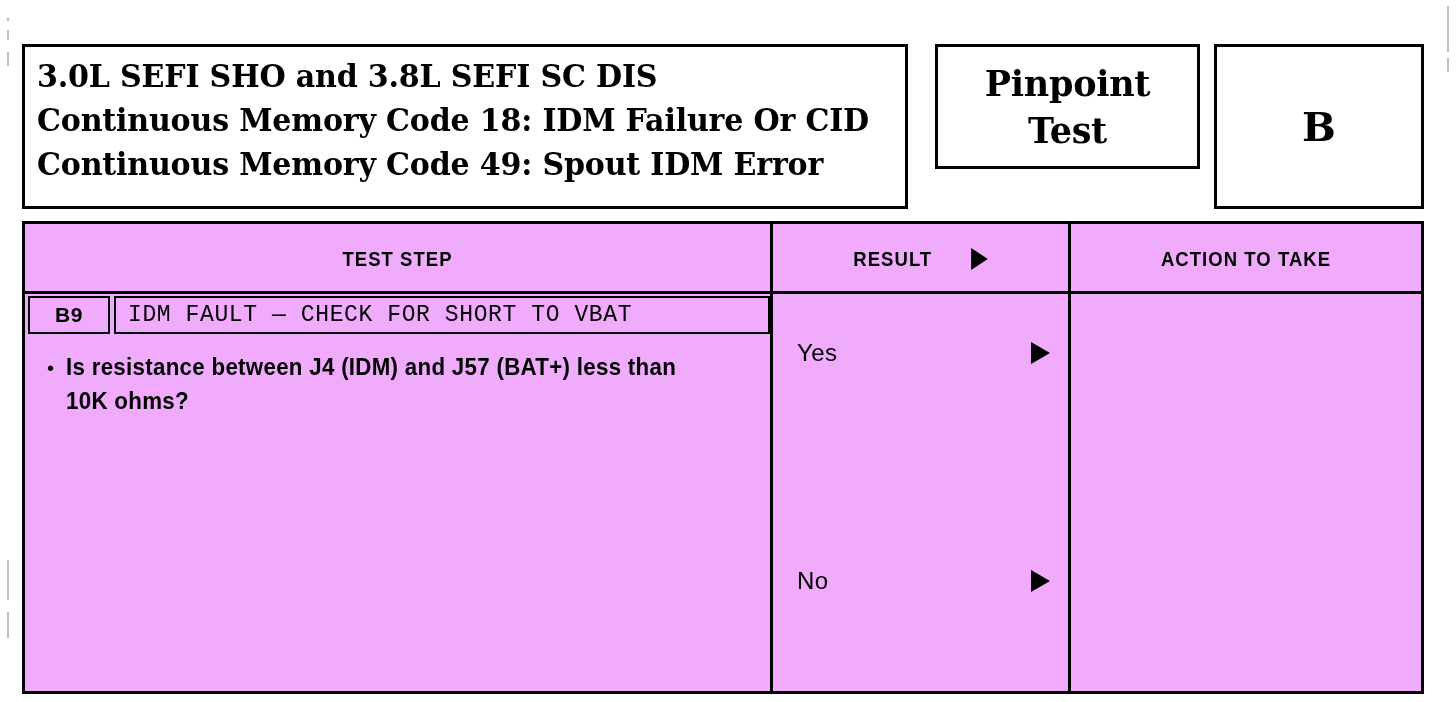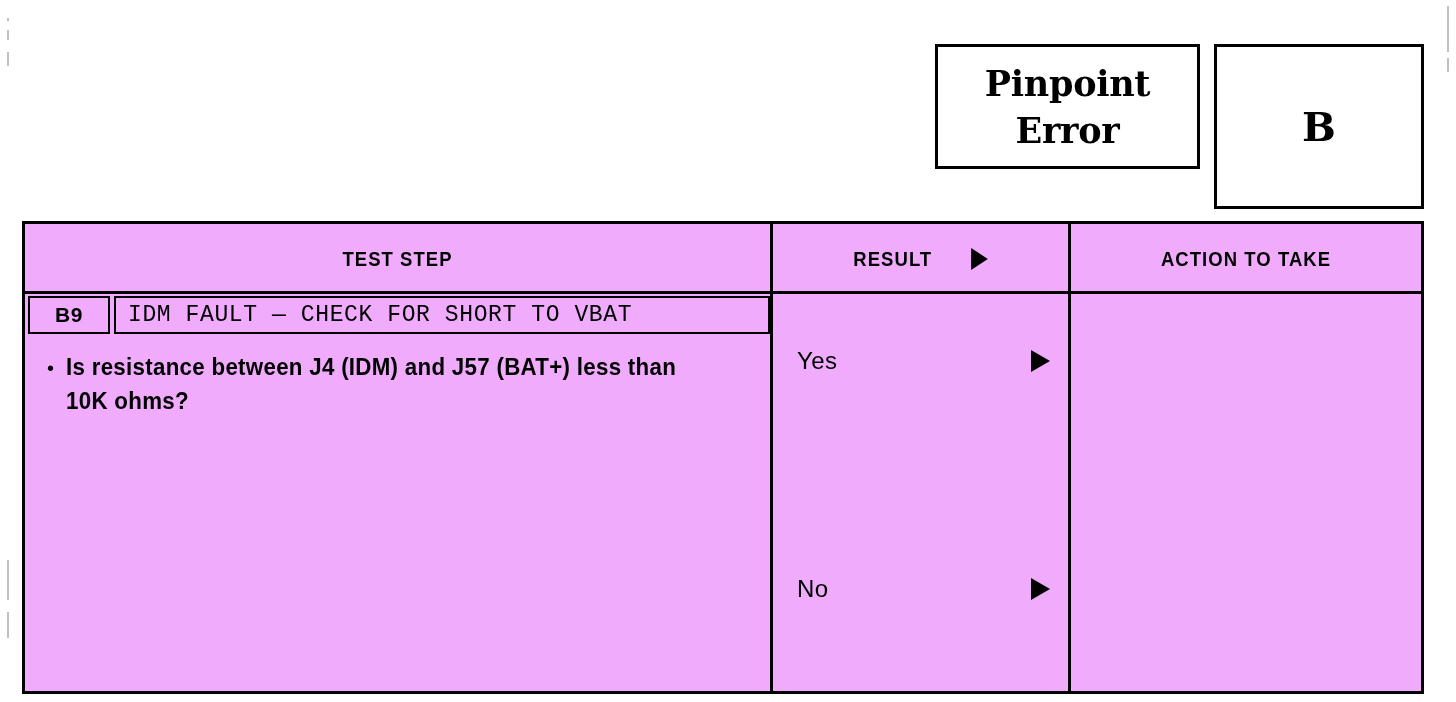--- a/index.html
+++ b/index.html
@@ -247,21 +247,20 @@
     width: 295px;
     bottom: 0;
   }
   .result-item {
     position: absolute;
     left: 0;
     width: 295px;
     height: 34px;
     display: flex;
     align-items: center;
-    margin-top: 8px;
   }
   .result-label {
     font-size: 24px;
     margin-left: 24px;
     letter-spacing: .4px;
   }
   .result-tri {
     position: absolute;
     right: 18px;
     top: 50%;
@@ -297,24 +296,29 @@
 <div class="scan-speck" style="left:7px;  top:52px;  width:2px; height:14px;"></div>
 <div class="scan-speck" style="left:7px;  top:560px; width:2px; height:40px;"></div>
 <div class="scan-speck" style="left:7px;  top:612px; width:2px; height:26px;"></div>
 <div class="scan-speck" style="left:1447px; top:6px; width:2px; height:46px;"></div>
 <div class="scan-speck" style="left:1447px; top:58px; width:2px; height:14px;"></div>
 
 <div class="page">
 
   <div class="title-band">
 
+    <div class="box title-box">
+      <div class="title-line">3.0L SEFI SHO and 3.8L SEFI SC DIS</div>
+      <div class="title-line">Continuous Memory Code 18: IDM Failure Or CID</div>
+      <div class="title-line">Continuous Memory Code 49: Spout IDM Error</div>
+    </div>
 
     <div class="box pinpoint-box">
       <div class="pinpoint-line">Pinpoint</div>
-      <div class="pinpoint-line">Error</div>
+      <div class="pinpoint-line">Test</div>
     </div>
 
     <div class="box letter-box">
       <div class="letter-text">B</div>
     </div>
   </div>
 
   <div class="table">
 
     <div class="col-div c1"></div>

